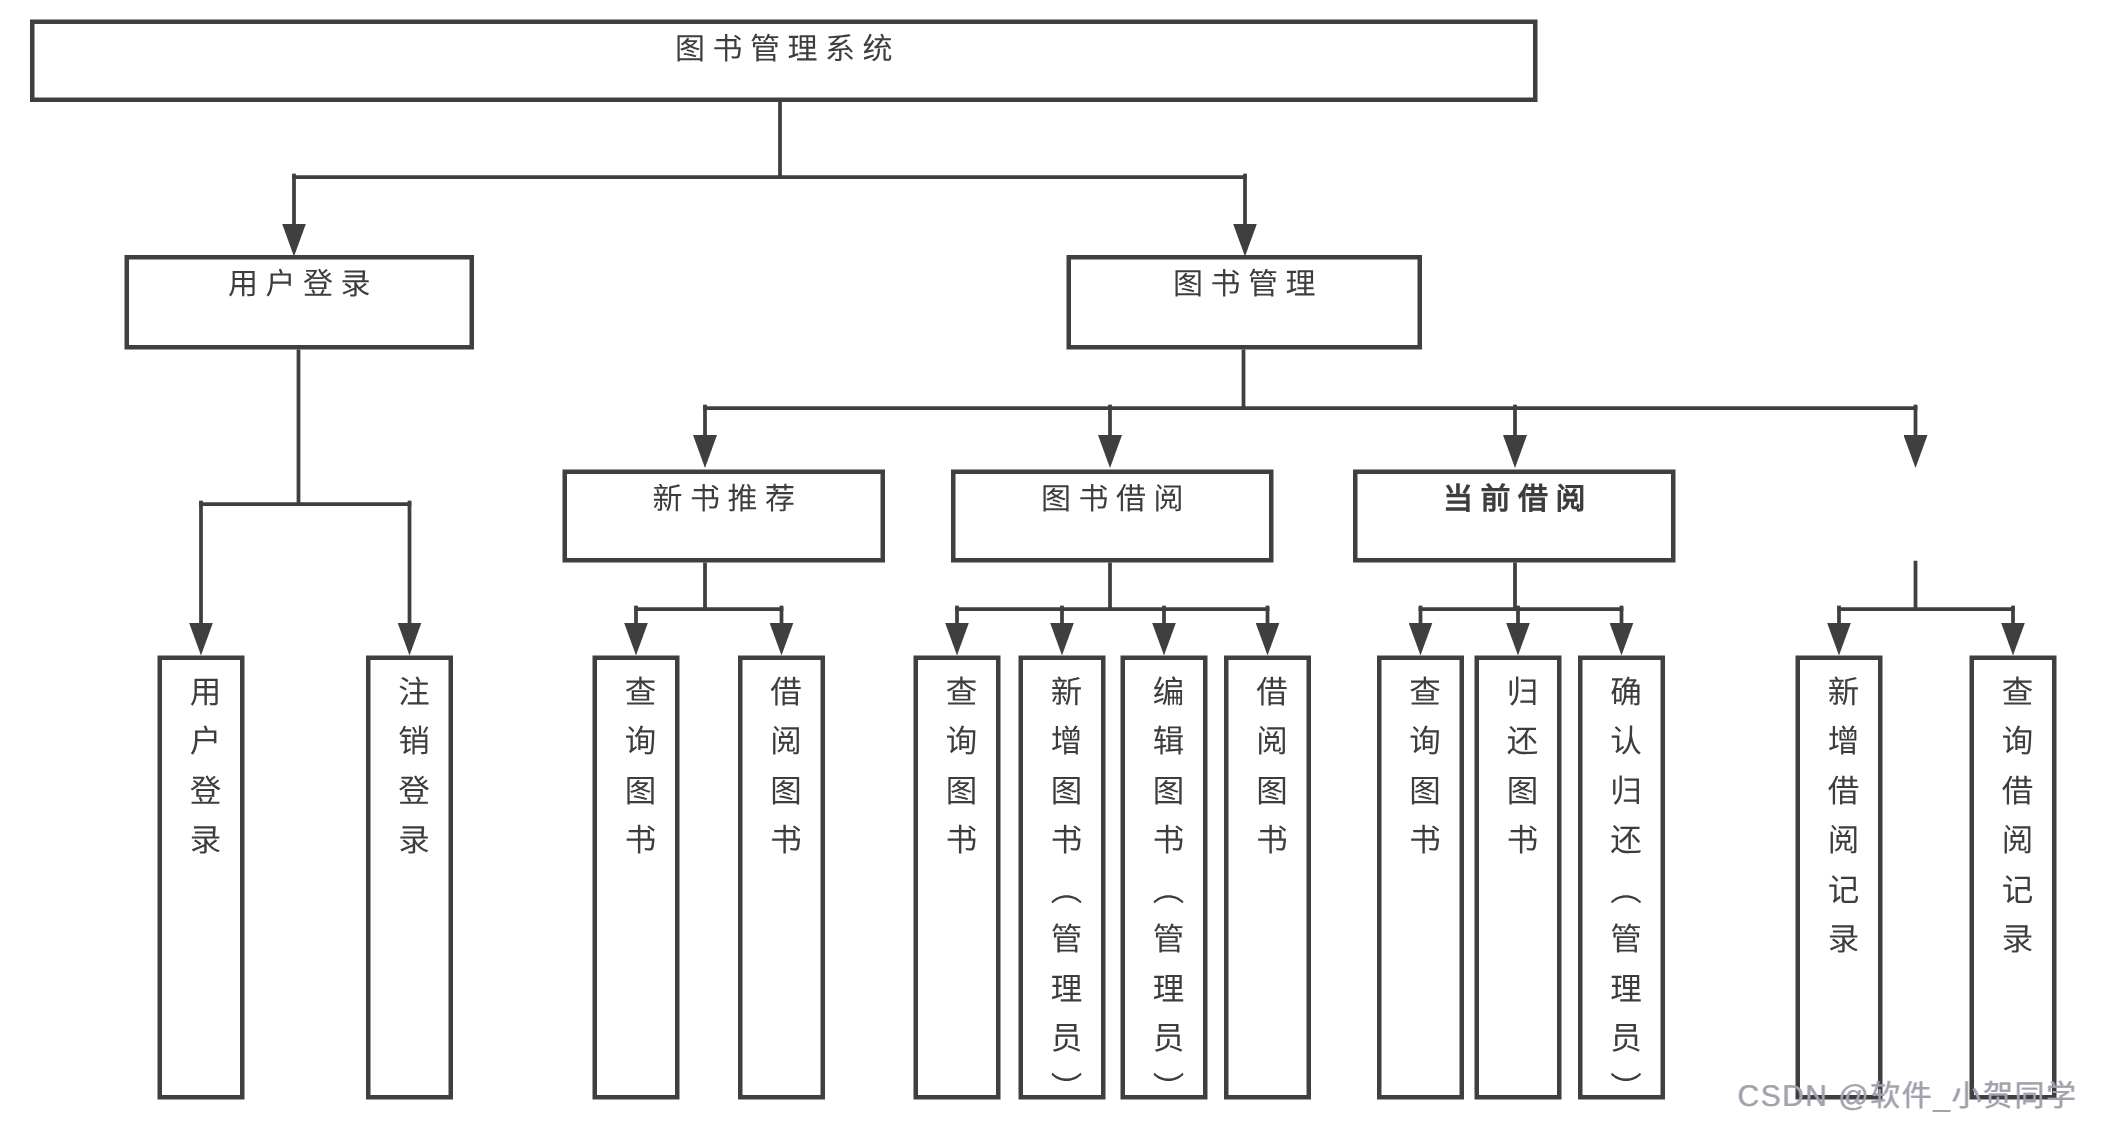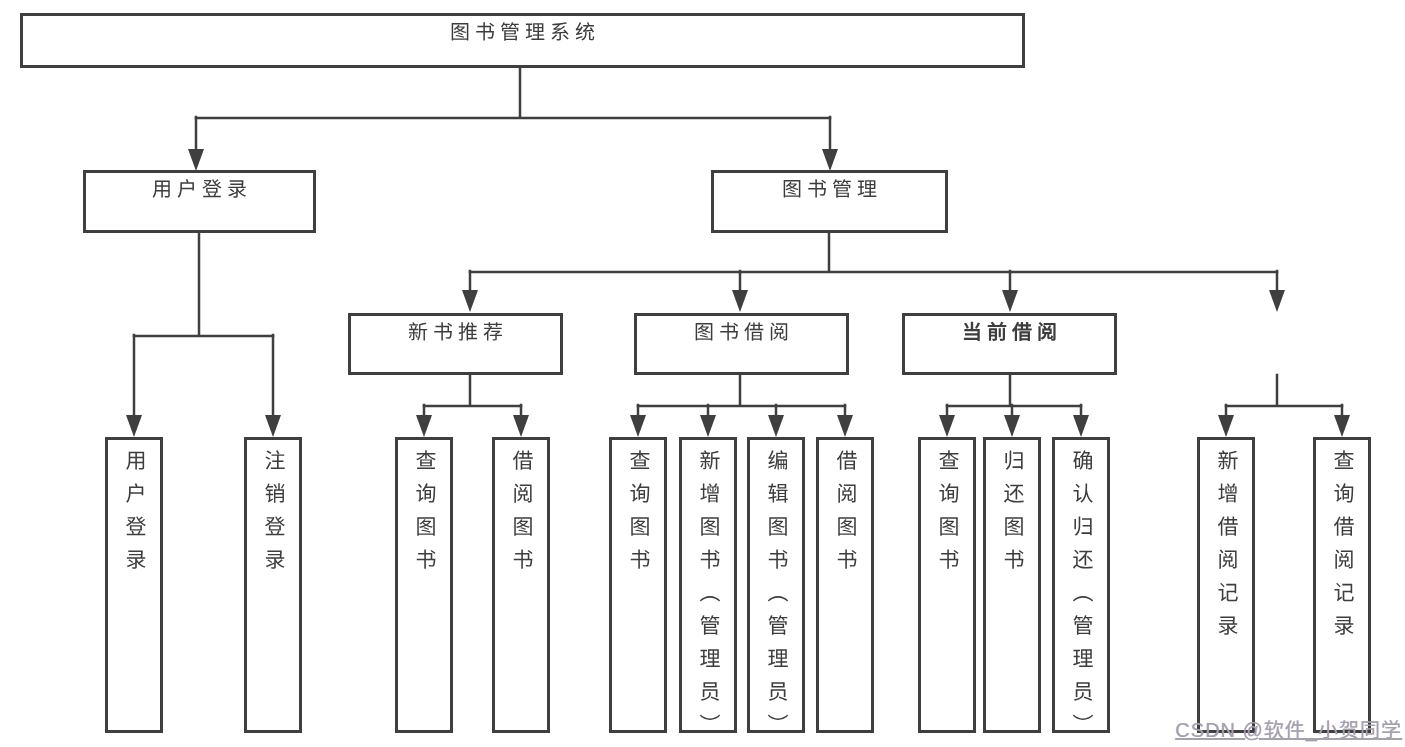--- a/index.html
+++ b/index.html
@@ -58,29 +58,28 @@
     letter-spacing: 12px;
     padding-left: 0;
     padding-top: 10px; 
     white-space: nowrap;
   }
   .hbox2 { height: 63px; top: 170px; }
   .hbox3 { height: 62px; top: 313px; width: 215px; }
 
   .watermark {
     position: absolute;
-    right: 3px;
+    right: 20px;
     bottom: 4px;
     z-index: 5;
     color: var(--watermark, #a2a2aa);
     font-size: 20px;
     letter-spacing: 1px;
     white-space: nowrap;
     text-shadow: 0.5px 0 0 rgba(200,120,140,0.35), -0.5px 0 0 rgba(120,140,220,0.35);
-    text-decoration: underline;
   }
 </style>
 </head>
 <body>
 
 <div class="canvas">
 
   <svg class="connectors" viewBox="0 0 1405 747" xmlns="http://www.w3.org/2000/svg" aria-hidden="true">
     <defs>
       <marker id="ah" viewBox="0 0 22 16" refX="2" refY="8" markerWidth="22" markerHeight="16" markerUnits="userSpaceOnUse" orient="auto">
@@ -140,21 +139,21 @@
     <span class="lbl">图书管理系统</span>
   </div>
 
   <div class="box hbox2" style="left:83px; width:233px;">
     <span class="lbl">用户登录</span>
   </div>
   <div class="box hbox2" style="left:711px; width:237px;">
     <span class="lbl">图书管理</span>
   </div>
 
-  <div class="box hbox3" style="left:348px;">
+  <div class="box hbox3" style="left:375px;">
     <span class="lbl">新书推荐</span>
   </div>
   <div class="box hbox3" style="left:634px;">
     <span class="lbl">图书借阅</span>
   </div>
   <div class="box hbox3" style="left:902px;font-weight:bold;">
     <span class="lbl">当前借阅</span>
   </div>
 
   <div class="box vbox" style="left:105px;">

